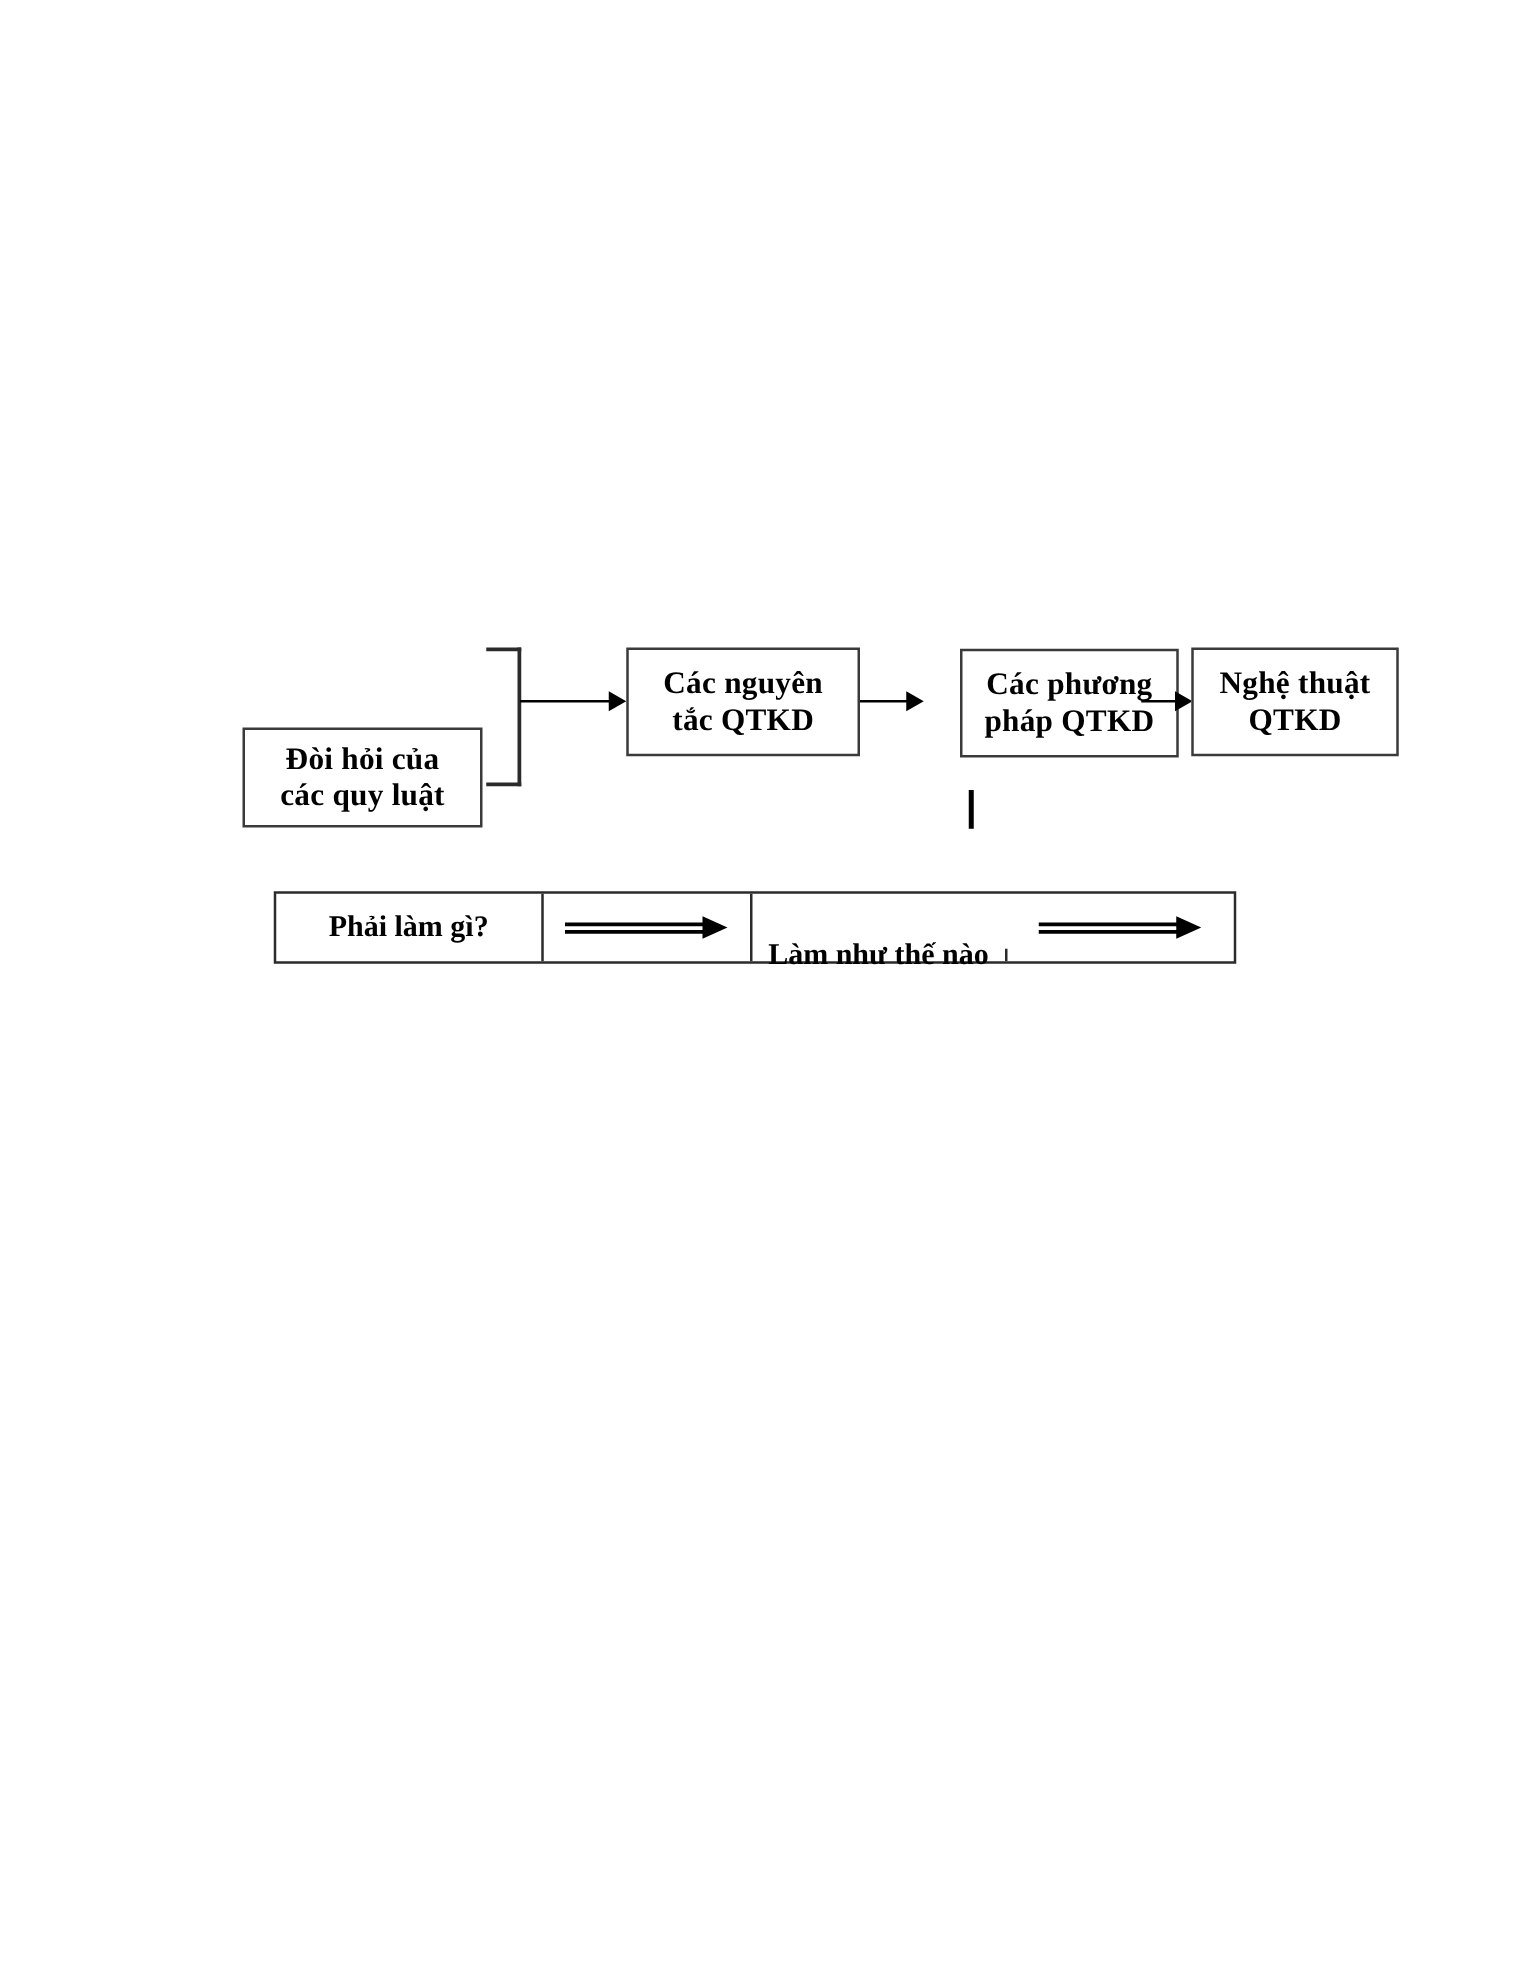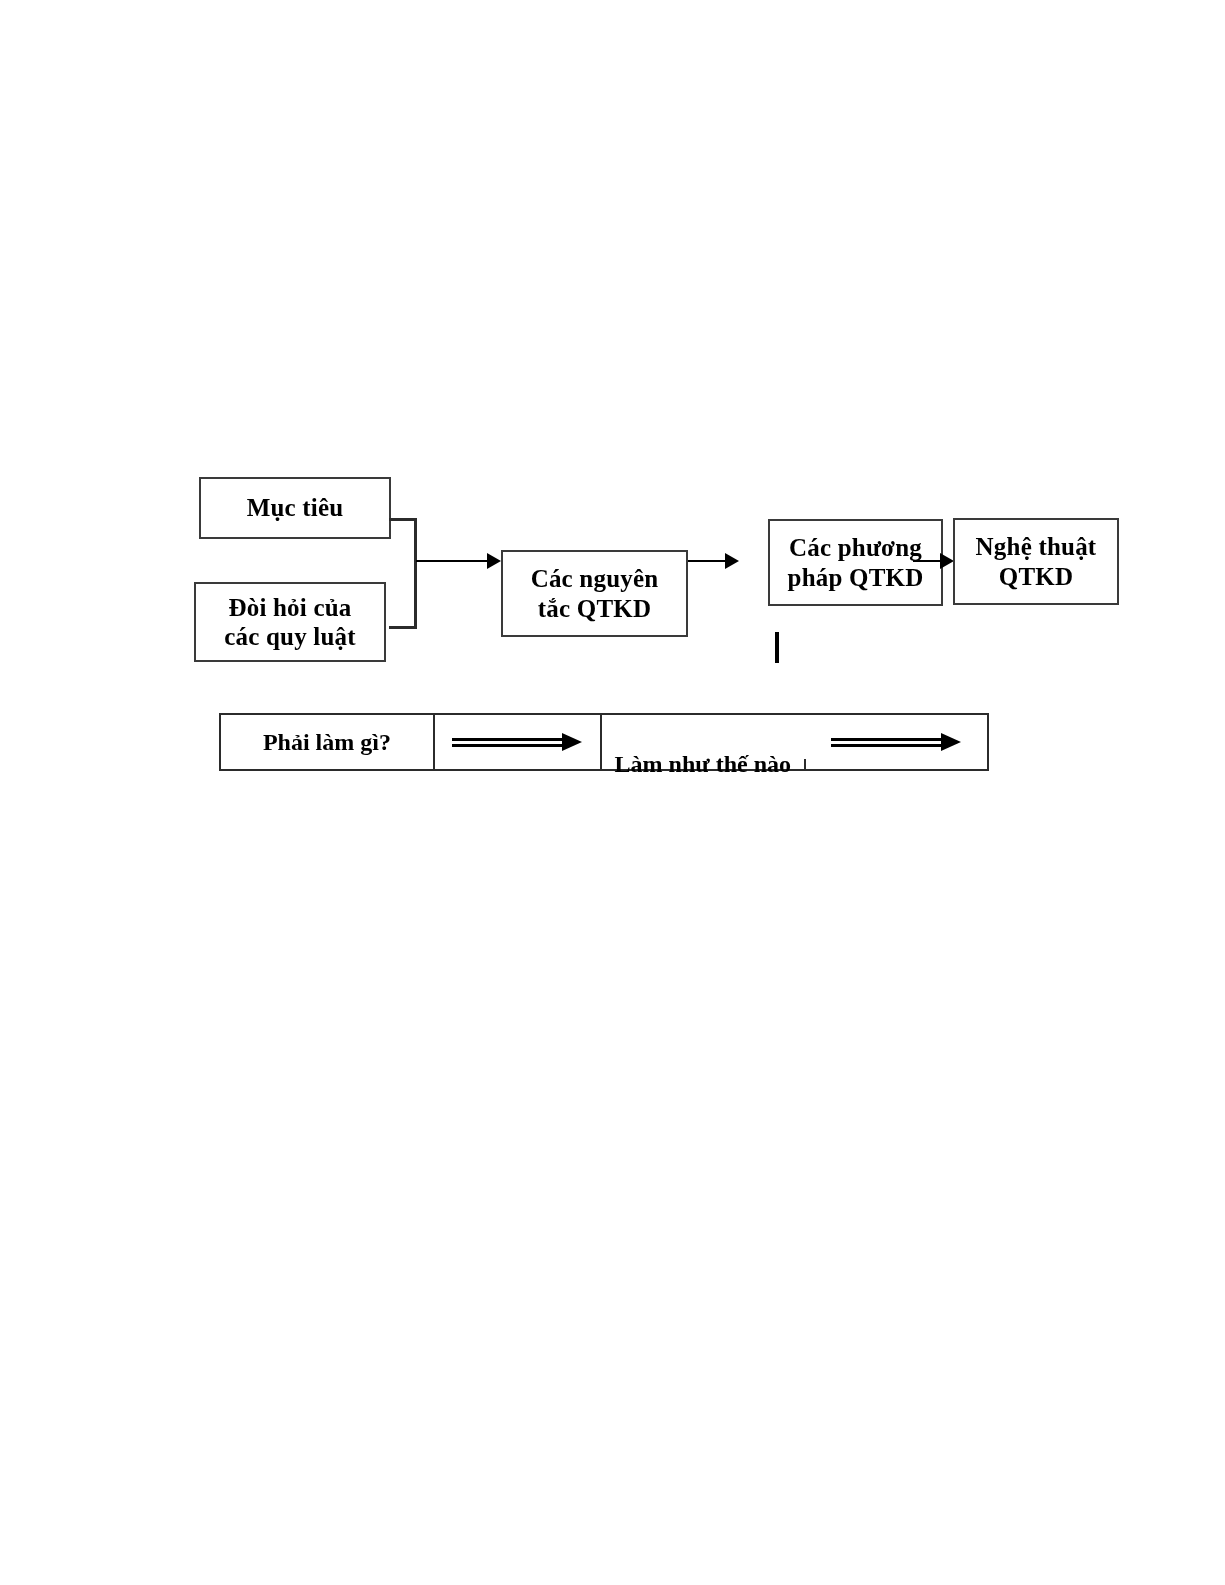--- a/index.html
+++ b/index.html
@@ -42,21 +42,21 @@
 
   .node-label {
     display: block;
     white-space: pre-line;
     padding: 0 6px;
   }
 
   
   #box-muc-tieu      { left: 199px; top: 477px; width: 192px; height: 62px; }
   #box-doi-hoi       { left: 194px; top: 582px; width: 192px; height: 80px; }
-  #box-nguyen-tac    { left: 501px; top: 518px; width: 187px; height: 87px; margin-top: 32px; }
+  #box-nguyen-tac    { left: 501px; top: 518px; width: 187px; height: 87px; }
   #box-phuong-phap   { left: 768px; top: 519px; width: 175px; height: 87px; }
   #box-nghe-thuat    { left: 953px; top: 518px; width: 166px; height: 87px; }
 
   
   .bracket-line {
     position: absolute;
     background: #2b2b2b;
   }
   #bracket-stub-top    { left: 389px; top: 518px;  width: 28px; height: 3px; }
   #bracket-stub-bottom { left: 389px; top: 626px;  width: 28px; height: 3px; }
@@ -171,23 +171,20 @@
   #arrow-double-2 { width: 130px; }
   #arrow-double-2 .shaft-a,
   #arrow-double-2 .shaft-b { width: 112px; }
   #arrow-double-2 .head { left: 110px; }
 </style>
 </head>
 <body>
 
 <div id="diagram-canvas">
 
-  <div class="node-box" id="box-muc-tieu">
-    <span class="node-label">Mục tiêu</span>
-  </div>
 
   <div class="node-box" id="box-doi-hoi">
     <span class="node-label">Đòi hỏi của
 các quy luật</span>
   </div>
 
   <div class="bracket-line" id="bracket-stub-top"></div>
   <div class="bracket-line" id="bracket-vertical"></div>
   <div class="bracket-line" id="bracket-stub-bottom"></div>
 

